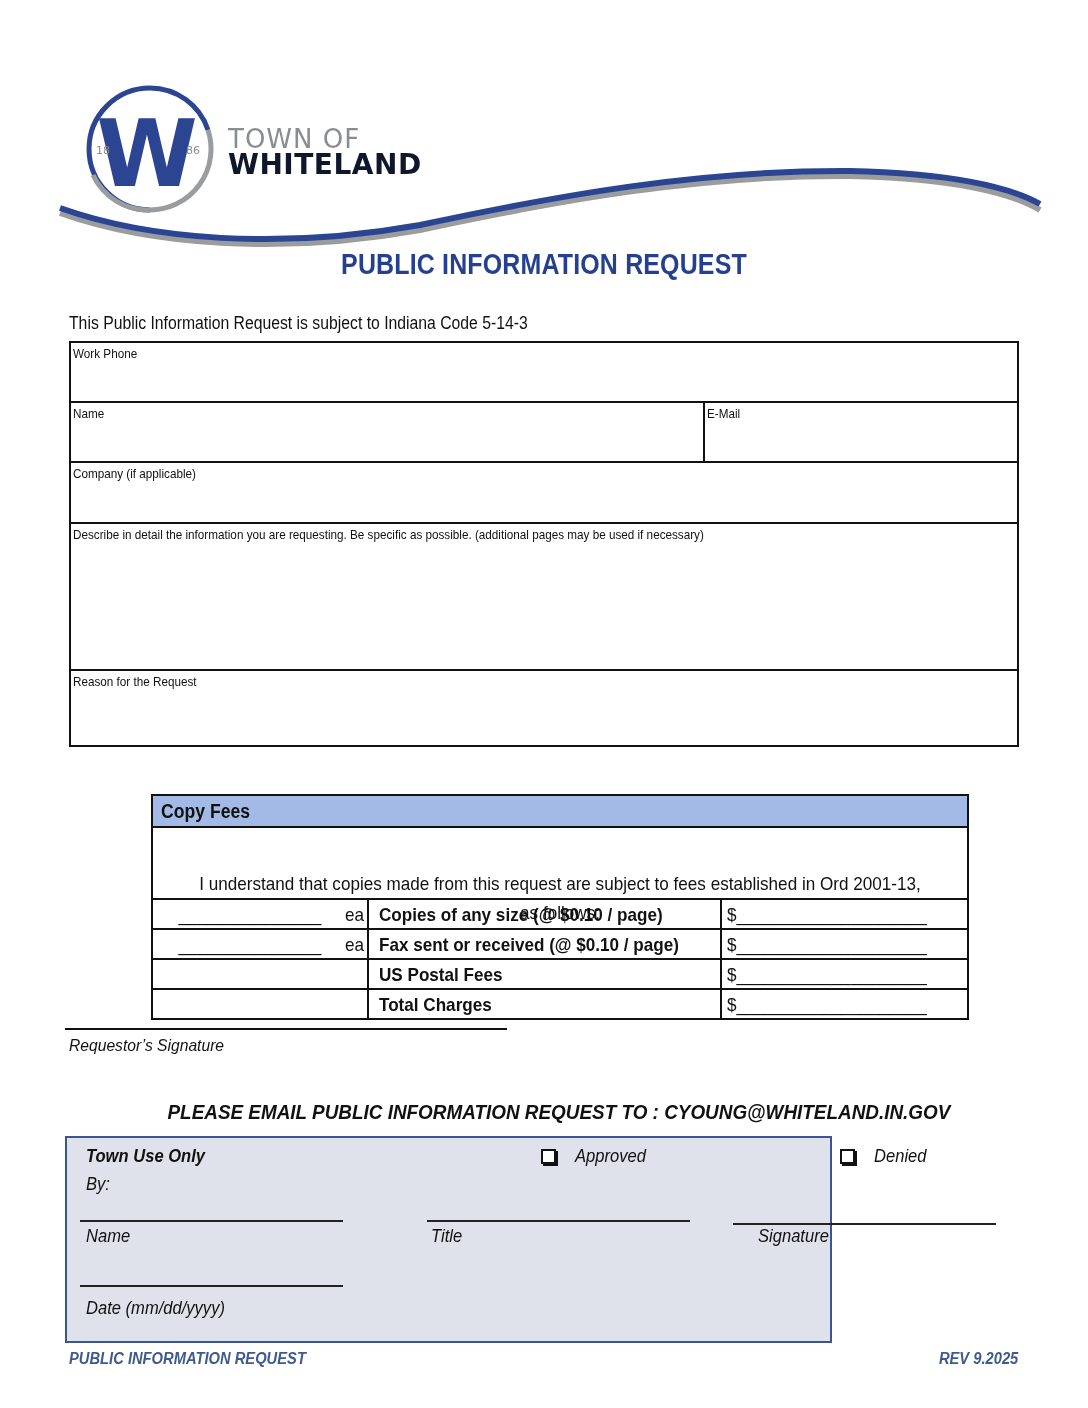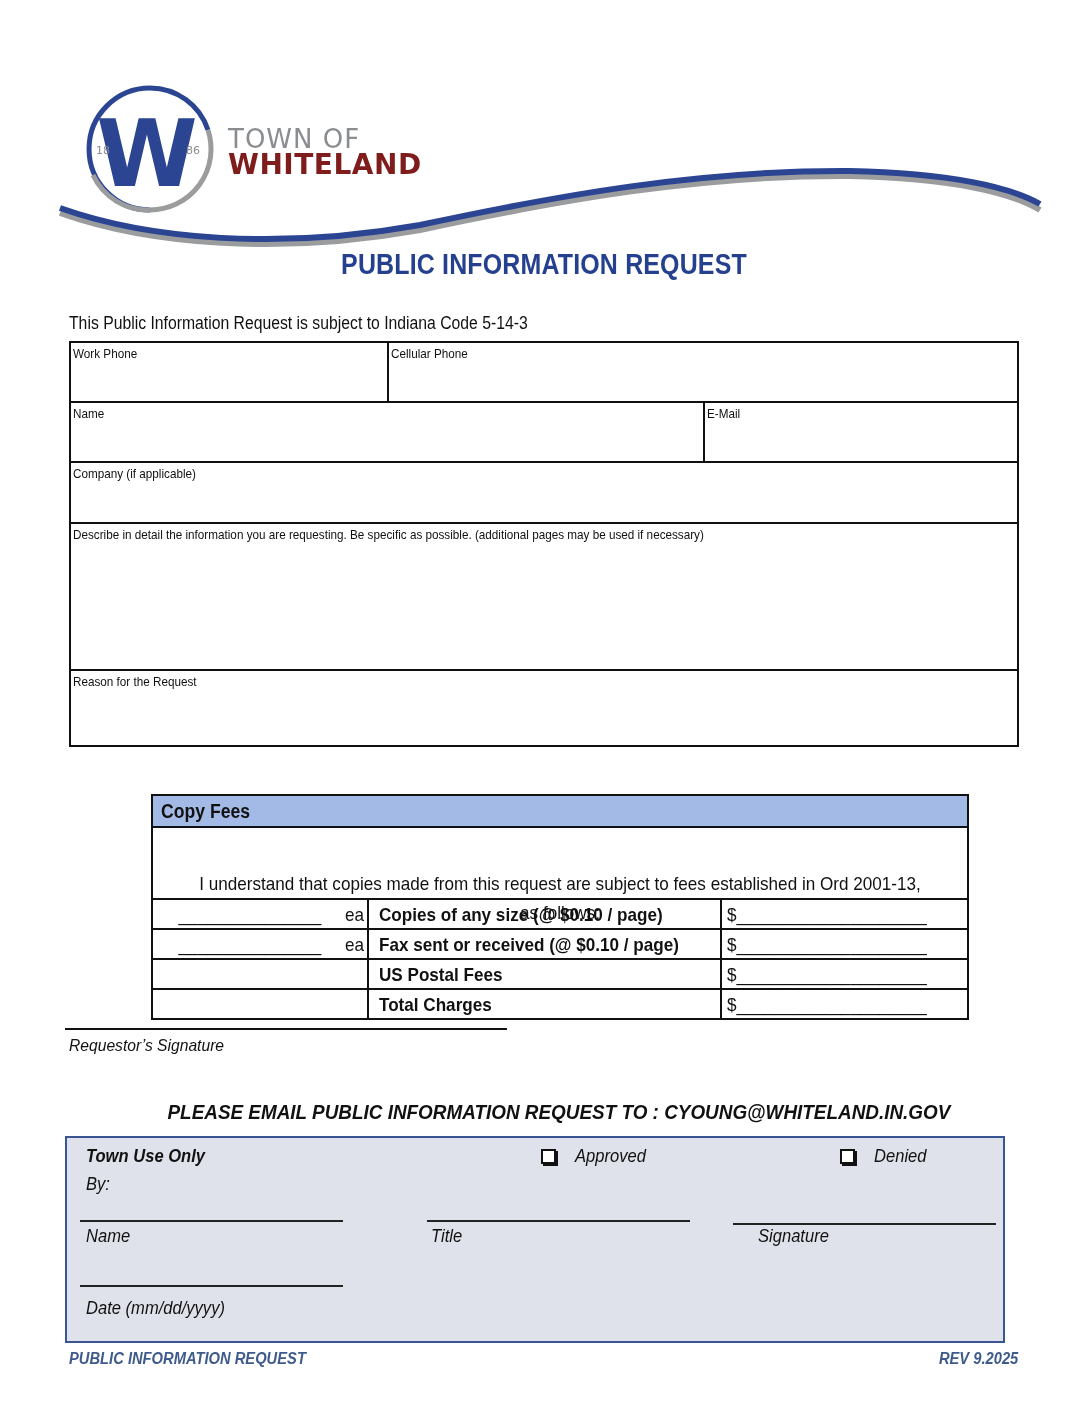--- a/index.html
+++ b/index.html
@@ -3,21 +3,21 @@
 <meta charset="utf-8">
 <style>
   html, body { margin: 0; padding: 0; background: #ffffff; }
   body { width: 1088px; height: 1408px; position: relative; overflow: hidden;
          font-family: "Liberation Sans", sans-serif; color: #111; }
   .abs { position: absolute; }
 
   
   .logo-svg { position: absolute; left: 0; top: 0; width: 1088px; height: 300px; }
   .town-of { left: 228px; top: 124px; font-size: 26px; letter-spacing: 1px; color: #8a8d90; font-family: "DejaVu Sans", sans-serif; }
-  .town-name { left: 228px; top: 148px; font-size: 28px; font-weight: bold; color: #7f1d1d; font-family: "DejaVu Sans", sans-serif; letter-spacing: 0.5px; }
+  .town-name { left: 228px; top: 148px; font-size: 28px; font-weight: bold; color: #0f172a; font-family: "DejaVu Sans", sans-serif; letter-spacing: 0.5px; }
   .doc-title { left: 0; width: 1088px; top: 248px; text-align: center; font-size: 29px; font-weight: bold;
                color: #25408f; font-family: "Liberation Sans Narrow", "Liberation Sans", sans-serif; transform: scaleX(0.86); transform-origin: 544px 0; letter-spacing: 0.2px; }
 
   .subject-line { left: 69px; top: 313px; font-size: 17.5px; transform: scaleX(0.9); transform-origin: 0 0; }
 
   
   .req-table { left: 69px; top: 341px; width: 950px; border: 2px solid #111; box-sizing: border-box; }
   .req-head { background: #a4bae6; border-bottom: 2px solid #111; height: 30px; font-weight: bold; font-size: 19px;
               line-height: 30px; padding-left: 3px; }
   .req-head span { display: inline-block; transform: scaleX(0.88); transform-origin: 0 50%; }
@@ -42,21 +42,21 @@
   .sqr { display: inline-block; transform: scaleX(0.9); transform-origin: 100% 50%; white-space: nowrap; }
 
   
   .sig-line { left: 65px; top: 1028px; width: 442px; height: 0; border-top: 2px solid #111; }
   .sig-label { left: 69px; top: 1036px; font-size: 17px; font-style: italic; transform: scaleX(0.92); transform-origin: 0 0; }
 
   .email-line { left: 15px; width: 1088px; top: 1088px; text-align: center; font-size: 21px; font-weight: bold; font-style: italic; margin-top: 12px; }
   .email-line span { display: inline-block; transform: scaleX(0.9); }
 
   
-  .town-box { left: 65px; top: 1136px; width: 940px; height: 207px; background: #dfe2ea; border: 2px solid #3a5593; box-sizing: border-box; }
+  .town-box { left: 65px; top: 1136px; width: 767px; height: 207px; background: #dfe2ea; border: 2px solid #3a5593; box-sizing: border-box; }
   .tb-text { position: absolute; font-style: italic; font-size: 18px; color: #111; transform: scaleX(0.92); transform-origin: 0 0; white-space: nowrap; }
   .tb-bold { font-weight: bold; }
   .tb-line { position: absolute; height: 0; border-top: 2px solid #222; }
   .chk { position: absolute; width: 11px; height: 11px; border: 2px solid #111; background: #fff;
          box-shadow: 2px 2px 0 #111; }
 
   .footer-left { left: 69px; top: 1350px; font-size: 16px; font-weight: bold; font-style: italic; color: #3f5a8c; transform: scaleX(0.92); transform-origin: 0 0; }
   .footer-right { right: 70px; top: 1350px; font-size: 16px; font-weight: bold; font-style: italic; color: #3f5a8c; transform: scaleX(0.92); transform-origin: 100% 0; }
 </style>
 </head>
@@ -80,21 +80,20 @@
 <div class="abs town-of">TOWN OF</div>
 <div class="abs town-name">WHITELAND</div>
 
 <div class="abs doc-title">PUBLIC INFORMATION REQUEST</div>
 
 <div class="abs subject-line">This Public Information Request is subject to Indiana Code 5-14-3</div>
 
 <div class="abs req-table">
   <div class="req-row" style="height:60px">
     <div class="req-cell" style="width:316px"><span class="lbl">Work Phone</span></div>
-    <div class="req-cell" style="flex:1"><span class="lbl">Cellular Phone</span></div>
   </div>
   <div class="req-row" style="height:60px">
     <div class="req-cell" style="width:632px"><span class="lbl">Name</span></div>
     <div class="req-cell" style="flex:1"><span class="lbl">E-Mail</span></div>
   </div>
   <div class="req-row" style="height:61px">
     <div class="req-cell" style="flex:1"><span class="lbl">Company (if applicable)</span></div>
   </div>
   <div class="req-row" style="height:147px">
     <div class="req-cell" style="flex:1"><span class="lbl">Describe in detail the information you are requesting.  Be specific as possible. (additional pages may be used if necessary)</span></div>

